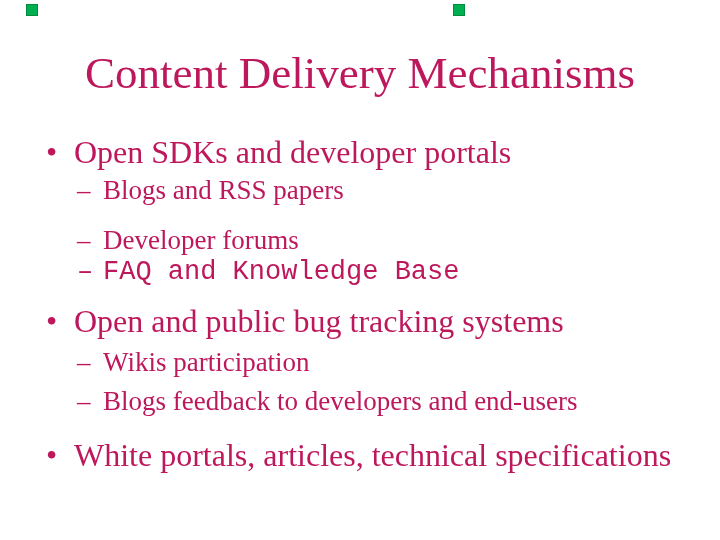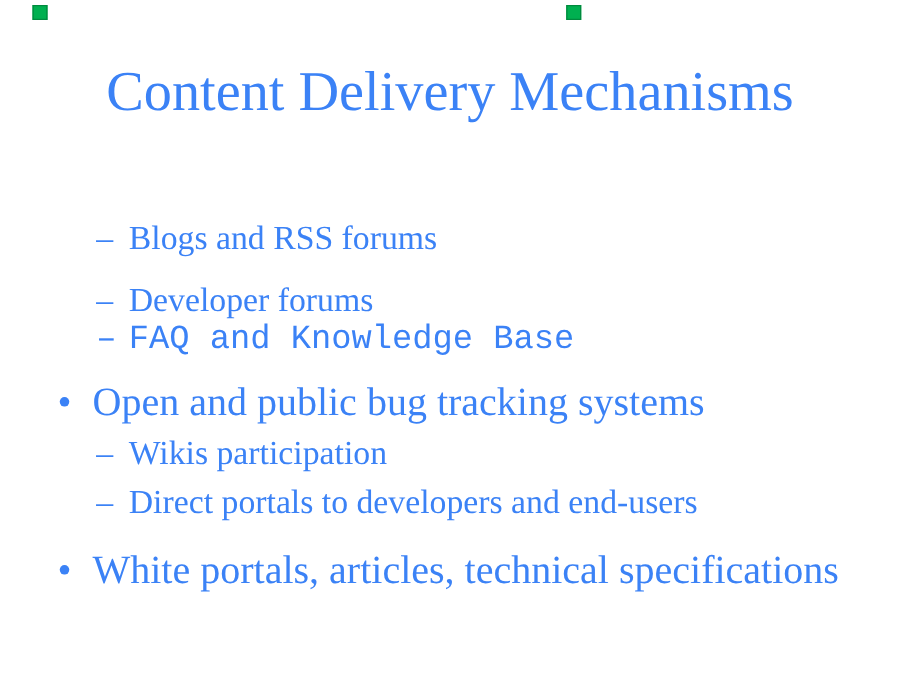--- a/index.html
+++ b/index.html
@@ -7,21 +7,21 @@
     padding: 0;
     background: #ffffff;
   }
   #slide {
     position: relative;
     width: 720px;
     height: 491px;
     background: #ffffff;
     overflow: hidden;
     font-family: "Liberation Serif", "DejaVu Serif", serif;
-    color: #3b82f6;
+    color: #be185d;
   }
   .title {
     position: absolute;
     top: 46px;
     left: 0;
     width: 720px;
     text-align: center;
     font-size: 45px;
     line-height: 54px;
     white-space: nowrap;
@@ -60,43 +60,46 @@
   #handle-tr { left: 453px; top: 4px;  }
   #handle-b  { left: 109px; top: 528px; }
 </style>
 </head>
 <body>
 
 <div id="slide">
 
   <div class="title">Content Delivery Mechanisms</div>
 
+  <div class="row l1" style="top:133px;">
+    <span class="marker">•</span><span>Open SDKs and developer portals</span>
+  </div>
 
   <div class="row l2" style="top:174px;">
-    <span class="marker">–</span><span>Blogs and RSS forums</span>
+    <span class="marker">–</span><span>Blogs and RSS papers</span>
   </div>
 
   <div class="row l2" style="top:224px;">
     <span class="marker">–</span><span>Developer forums</span>
   </div>
 
   <div class="row l2" style="top:256px;font-family:Liberation Mono, monospace;">
     <span class="marker">–</span><span>FAQ and Knowledge Base</span>
   </div>
 
   <div class="row l1" style="top:302px;">
     <span class="marker">•</span><span>Open and public bug tracking systems</span>
   </div>
 
   <div class="row l2" style="top:346px;">
     <span class="marker">–</span><span>Wikis participation</span>
   </div>
 
   <div class="row l2" style="top:385px;">
-    <span class="marker">–</span><span>Direct portals to developers and end-users</span>
+    <span class="marker">–</span><span>Blogs feedback to developers and end-users</span>
   </div>
 
   <div class="row l1" style="top:436px;">
     <span class="marker">•</span><span>White portals, articles, technical specifications</span>
   </div>
 
   <div class="handle" id="handle-tl"></div>
   <div class="handle" id="handle-tr"></div>
   <div class="handle" id="handle-b"></div>
 

